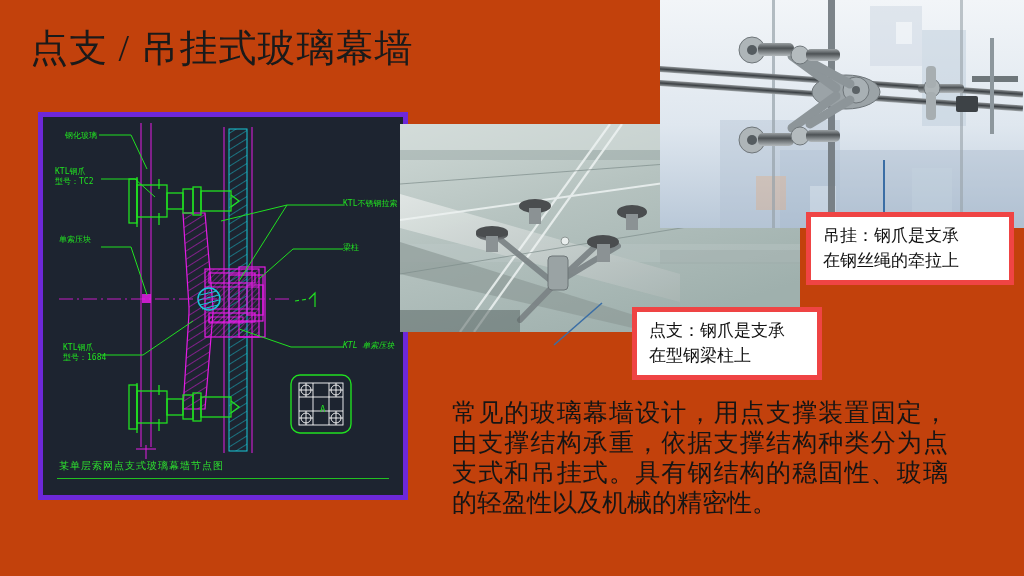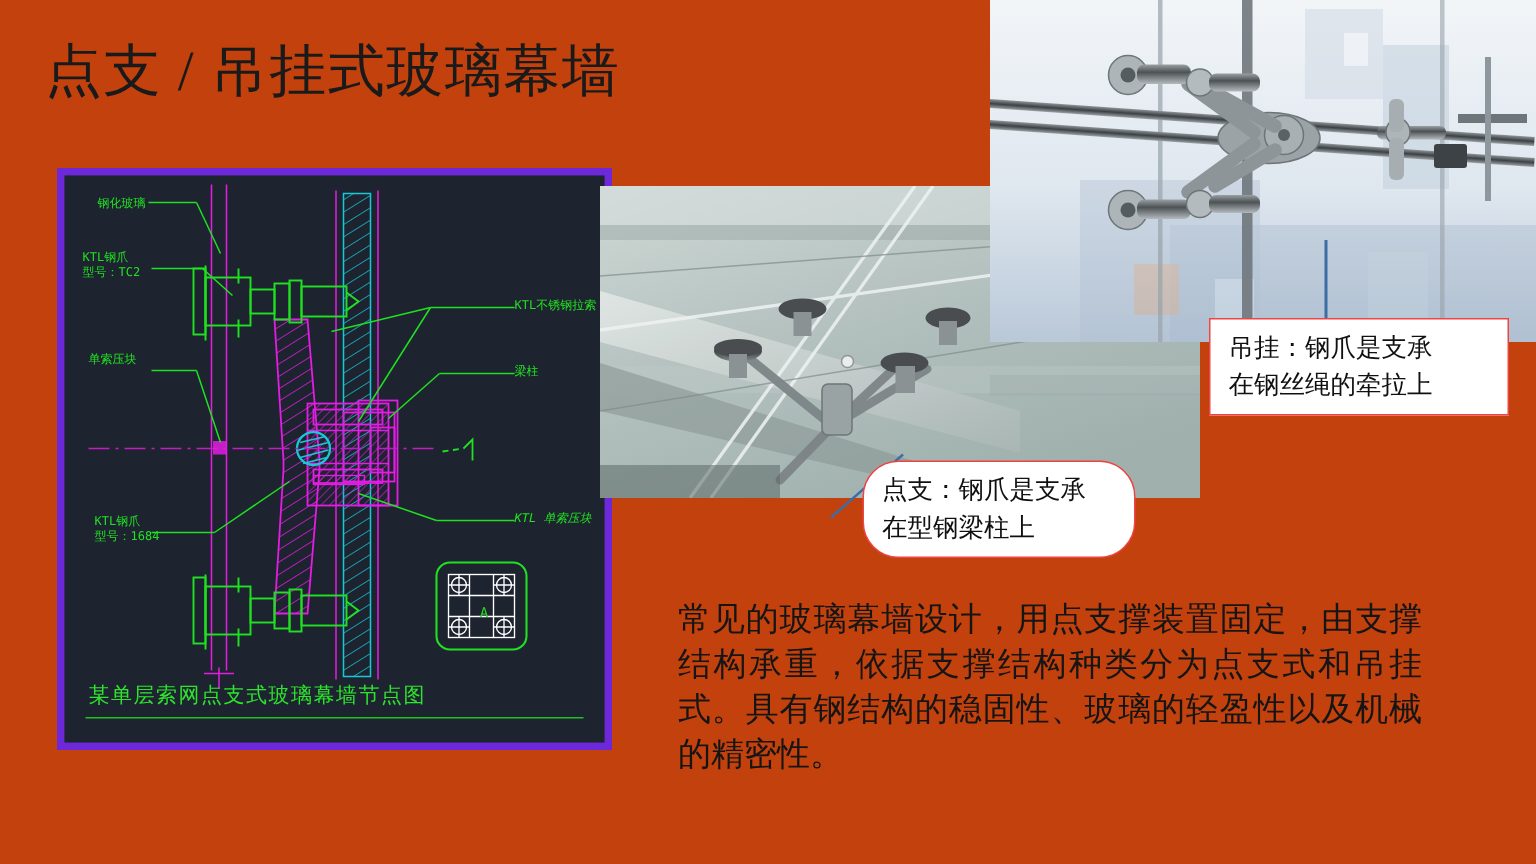--- a/index.html
+++ b/index.html
@@ -26,21 +26,21 @@
   }
   #cad-canvas{position:absolute;inset:0;}
   .cad-label{
     position:absolute;color:#21e021;
     font-family:"DejaVu Sans Mono","Liberation Mono",monospace;
     font-size:8px;line-height:10px;white-space:pre;
     letter-spacing:0px;
   }
   #cad-caption{
     position:absolute;left:16px;bottom:22px;
-    color:#2ee22e;font-size:14px;letter-spacing:1px;
+    color:#2ee22e;font-size:10px;letter-spacing:1px;
     font-family:"Liberation Serif","DejaVu Serif",serif;
     white-space:nowrap;
   }
   #cad-baseline{
     position:absolute;left:14px;right:14px;bottom:16px;height:1px;background:#21c021;
   }
   #cad-section-marker{
     position:absolute;left:277px;top:287px;color:#21e021;font-size:9px;
     font-family:"DejaVu Sans Mono","Liberation Mono",monospace;
   }
@@ -50,34 +50,34 @@
     position:absolute;left:400px;top:124px;width:400px;height:208px;
     overflow:hidden;background:#b9c3c0;
   }
   #photo-hanging{
     position:absolute;left:660px;top:0px;width:364px;height:228px;
     overflow:hidden;background:#ccd6e2;
   }
 
   
   .callout{
-    position:absolute;background:#ffffff;border:1px solid #ef4444;
+    position:absolute;background:#ffffff;border:5px solid #ef4444;
     font-family:"Liberation Serif","DejaVu Serif",serif;
     font-size:17px;line-height:25px;color:#101010;
     padding:6px 10px 7px 12px;white-space:pre-line;
   }
   #callout-hanging{left:806px;top:212px;width:176px;}
-  #callout-point{left:575px;top:307px;width:158px;border-radius:24px;}
+  #callout-point{left:632px;top:307px;width:158px;}
   .leader{position:absolute;background:#3b6ea5;}
 
   
   #body-text{
     position:absolute;left:452px;top:398px;width:496px;
     font-family:"Liberation Serif","DejaVu Serif",serif;
-    font-size:22px;line-height:30px;color:#151515;
+    font-size:25px;line-height:30px;color:#151515;
     text-align:justify;
   }
 </style>
 </head>
 <body>
 
 <div class="slide">
 
   <div id="slide-title">点支 / 吊挂式玻璃幕墙</div>
 

